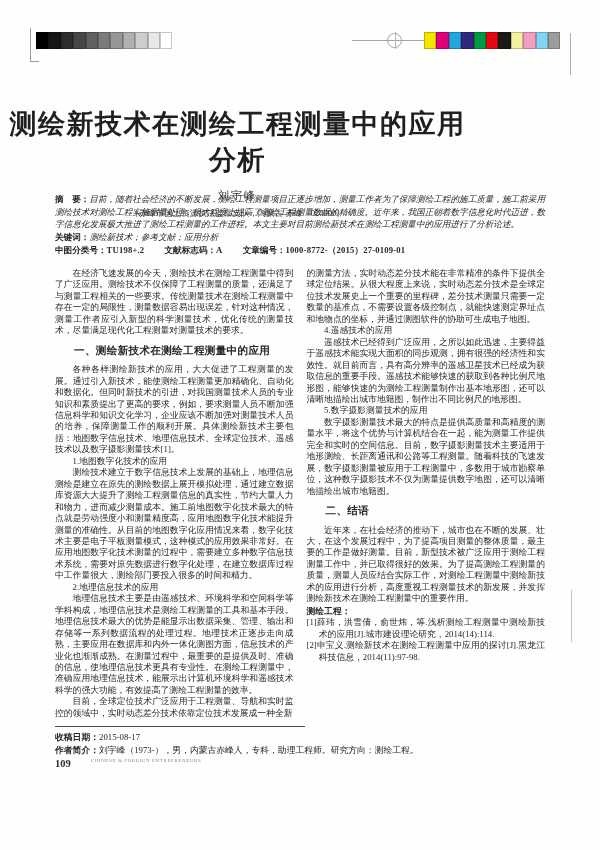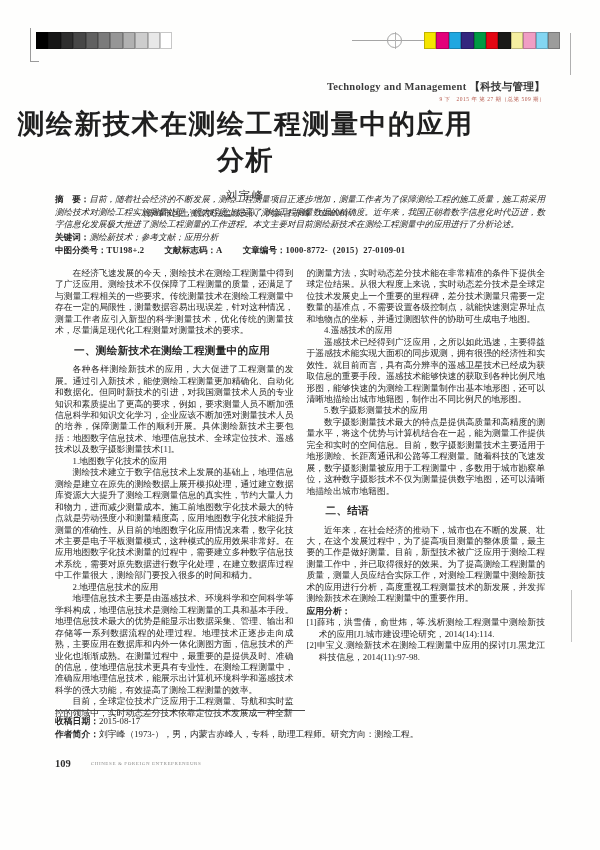--- a/index.html
+++ b/index.html
@@ -22,21 +22,21 @@
   .crop-right-top { position:absolute; left:570px; top:33px; width:1px; height:42px; background:#b0b0b0; }
   .crop-right-mid { position:absolute; left:571px; top:590px; width:1px; height:52px; background:#c4c4c4; }
 
   
   .journal-head { position:absolute; top:80px; right:55px; text-align:right; }
   .journal-head .line1 { font-size:10.5px; font-weight:bold; color:#3c3c3c; letter-spacing:0.3px; }
   .journal-head .line1 .cn { color:#343434; }
   .journal-head .line2 { font-size:5.5px; color:#b5574a; margin-top:2px; letter-spacing:0.5px; }
 
   
-  .title-block { position:absolute; top:106px; left:8px; width:475px; text-align:center; }
+  .title-block { position:absolute; top:106px; left:0; width:475px; text-align:center; }
   .art-title { font-size:27px; font-weight:bold; color:#1f1f1f; letter-spacing:1.5px; }
   .art-author { font-size:11px; margin-top:10px; color:#2a2a2a; letter-spacing:2px; }
   .art-affil { font-size:8.5px; margin-top:5px; color:#3a3a3a; }
 
   
   .abstract { position:absolute; top:193px; left:55px; width:490px;
     font-size:8.6px; line-height:12.6px; text-align:justify; }
   .abstract .abs-p { font-style:italic; }
   .abstract .lbl { font-weight:bold; font-style:normal; }
   .abstract .meta { font-style:normal; margin-top:1px; }
@@ -48,26 +48,26 @@
     display:flex; gap:13px; overflow:hidden; }
   .col { width:238.5px; font-size:8.8px; line-height:11.45px; text-align:justify; }
   .para { text-indent:2em; }
   .para-cont { text-indent:0; }
   .subhead { text-indent:2em; }
   .h1 { font-weight:bold; font-size:10.6px; text-indent:1.8em; margin:8px 0 8px 0; letter-spacing:0.3px; }
   .refhead { font-weight:bold; text-indent:0; margin-top:1px; }
   .ref { padding-left:1.4em; text-indent:-1.4em; }
 
   
-  .footnote { position:absolute; top:710px; left:55px; width:490px; font-size:8.8px; line-height:12.5px; }
+  .footnote { position:absolute; top:726px; left:55px; width:490px; font-size:8.8px; line-height:12.5px; }
   .footnote .rule { width:250px; height:1px; background:#4a4a4a; margin-bottom:4px; }
   .footnote .lbl { font-weight:bold; }
 
   
-  .pagefooter { position:absolute; top:758px; left:55px; display:flex; align-items:center; gap:20px; }
+  .pagefooter { position:absolute; top:758px; left:55px; display:flex; align-items:flex-start; gap:20px; }
   .page-num { font-size:10.5px; font-weight:bold; color:#2e2e2e; }
   .journal-name { font-size:5px; color:#8b8b8b; letter-spacing:0.6px; }
 </style>
 </head>
 <body>
 
 <div class="page">
 
   <div class="marks">
     <div class="crop-bracket-tl"></div>
@@ -99,27 +99,20 @@
         <div class="swatch" style="background: rgb(26, 26, 24);"></div>
         <div class="swatch" style="background: rgb(245, 239, 160);"></div>
         <div class="swatch" style="background: rgb(240, 158, 196);"></div>
         <div class="swatch" style="background: rgb(131, 214, 242);"></div>
         <div class="swatch" style="background: rgb(156, 156, 155);"></div>
       </div>
     <div class="crop-right-top"></div>
   </div>
   <div class="crop-right-mid"></div>
 
-  <div class="journal-head">
-    <div class="line1">
-      <span>Technology and Management</span>
-      <span class="cn">【科技与管理】</span>
-    </div>
-    <div class="line2">9 下　2015 年 第 27 期（总第 509 期）</div>
-  </div>
 
   <div class="title-block">
     <div class="art-title">测绘新技术在测绘工程测量中的应用分析</div>
     <div class="art-author">刘宇峰</div>
     <div class="art-affil">（赤峰市国土资源执法监察支队，内蒙古 赤峰　024000）</div>
   </div>
 
   <div class="abstract">
     <div class="abs-p">
       <span class="lbl">摘　要：</span><span>目前，随着社会经济的不断发展，测绘工程测量项目正逐步增加，测量工作者为了保障测绘工程的施工质量，施工前采用测绘技术对测绘工程实施测量处理，很大程度上提高了测绘工程测量数据的精确度。近年来，我国正朝着数字信息化时代迈进，数字信息化发展极大推进了测绘工程测量的工作进程。本文主要对目前测绘新技术在测绘工程测量中的应用进行了分析论述。</span>
@@ -146,21 +139,21 @@
       <p class="para">目前，全球定位技术广泛应用于工程测量、导航和实时监控的领域中，实时动态差分技术依靠定位技术发展成一种全新</p>
     </div>
     <div class="col">
       <p class="para-cont">的测量方法，实时动态差分技术能在非常精准的条件下提供全球定位结果。从很大程度上来说，实时动态差分技术是全球定位技术发展史上一个重要的里程碑，差分技术测量只需要一定数量的基准点，不需要设置各级控制点，就能快速测定界址点和地物点的坐标，并通过测图软件的协助可生成电子地图。</p>
       <p class="subhead">4.遥感技术的应用</p>
       <p class="para">遥感技术已经得到广泛应用，之所以如此迅速，主要得益于遥感技术能实现大面积的同步观测，拥有很强的经济性和实效性。就目前而言，具有高分辨率的遥感卫星技术已经成为获取信息的重要手段。遥感技术能够快速的获取到各种比例尺地形图，能够快速的为测绘工程测量制作出基本地形图，还可以清晰地描绘出城市地籍图，制作出不同比例尺的地形图。</p>
       <p class="subhead">5.数字摄影测量技术的应用</p>
       <p class="para">数字摄影测量技术最大的特点是提供高质量和高精度的测量水平，将这个优势与计算机结合在一起，能为测量工作提供完全和实时的空间信息。目前，数字摄影测量技术主要适用于地形测绘、长距离通讯和公路等工程测量。随着科技的飞速发展，数字摄影测量被应用于工程测量中，多数用于城市勘察单位，这种数字摄影技术不仅为测量提供数字地图，还可以清晰地描绘出城市地籍图。</p>
       <p class="h1">二、结语</p>
       <p class="para">近年来，在社会经济的推动下，城市也在不断的发展、壮大，在这个发展过程中，为了提高项目测量的整体质量，最主要的工作是做好测量。目前，新型技术被广泛应用于测绘工程测量工作中，并已取得很好的效果。为了提高测绘工程测量的质量，测量人员应结合实际工作，对测绘工程测量中测绘新技术的应用进行分析，高度重视工程测量技术的新发展，并发挥测绘新技术在测绘工程测量中的重要作用。</p>
-      <p class="refhead">应用分析：</p>
+      <p class="refhead">测绘工程：</p>
       <p class="ref">[1]薛玮，洪雪倩，俞世炜，等.浅析测绘工程测量中测绘新技术的应用[J].城市建设理论研究，2014(14):114.</p>
       <p class="ref">[2]申宝义.测绘新技术在测绘工程测量中应用的探讨[J].黑龙江科技信息，2014(11):97-98.</p>
 
     </div>
   </div>
 
   <div class="footnote">
     <div class="rule"></div>
     <div>
       <span class="lbl">收稿日期：</span><span>2015-08-17</span>

